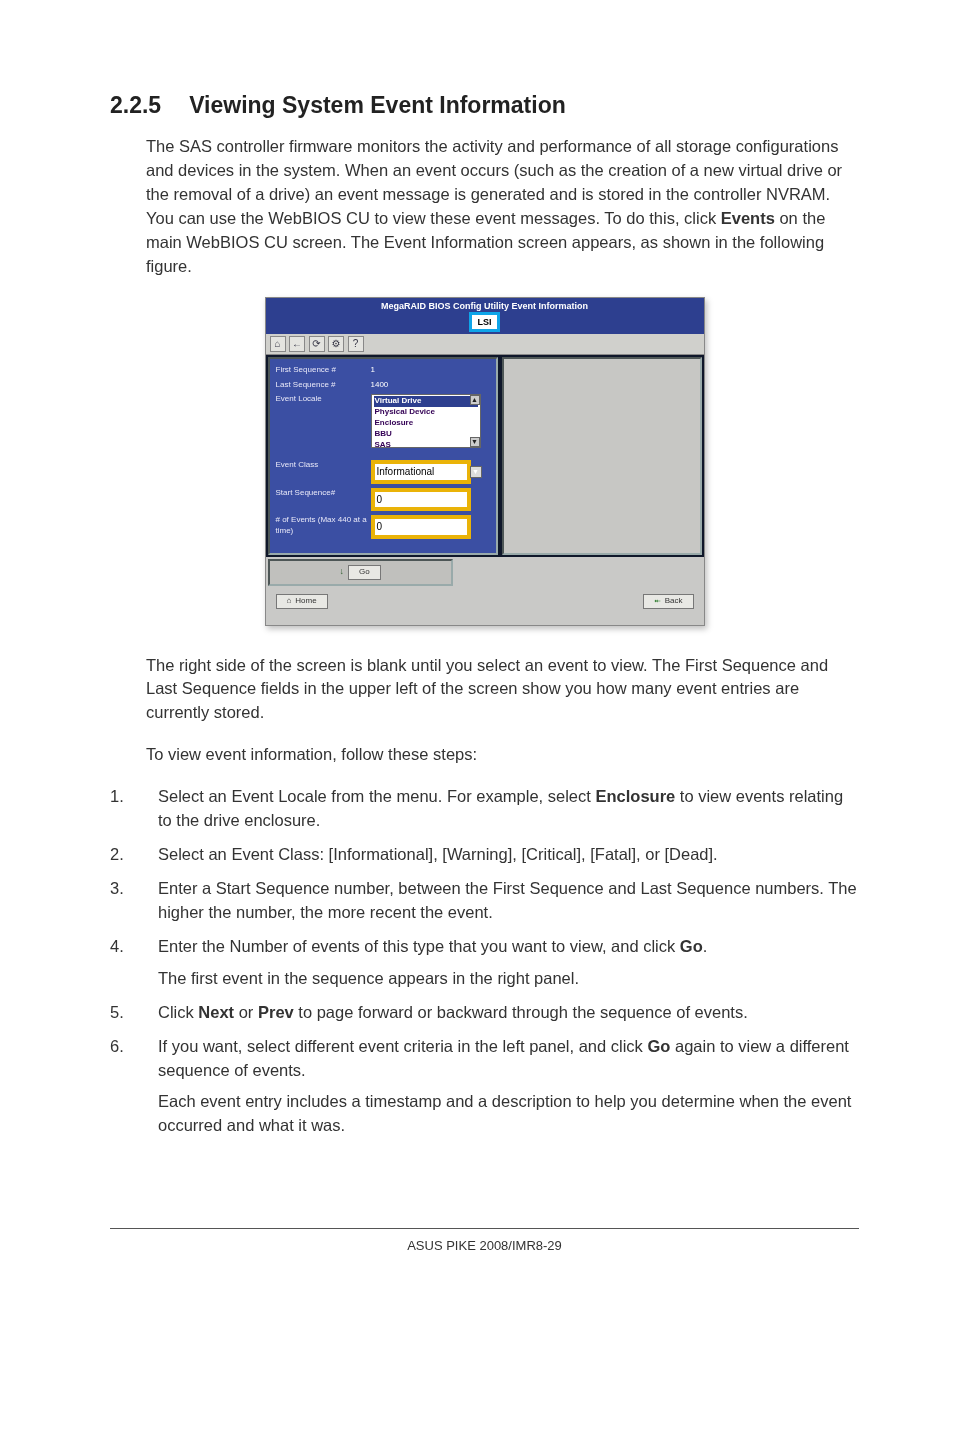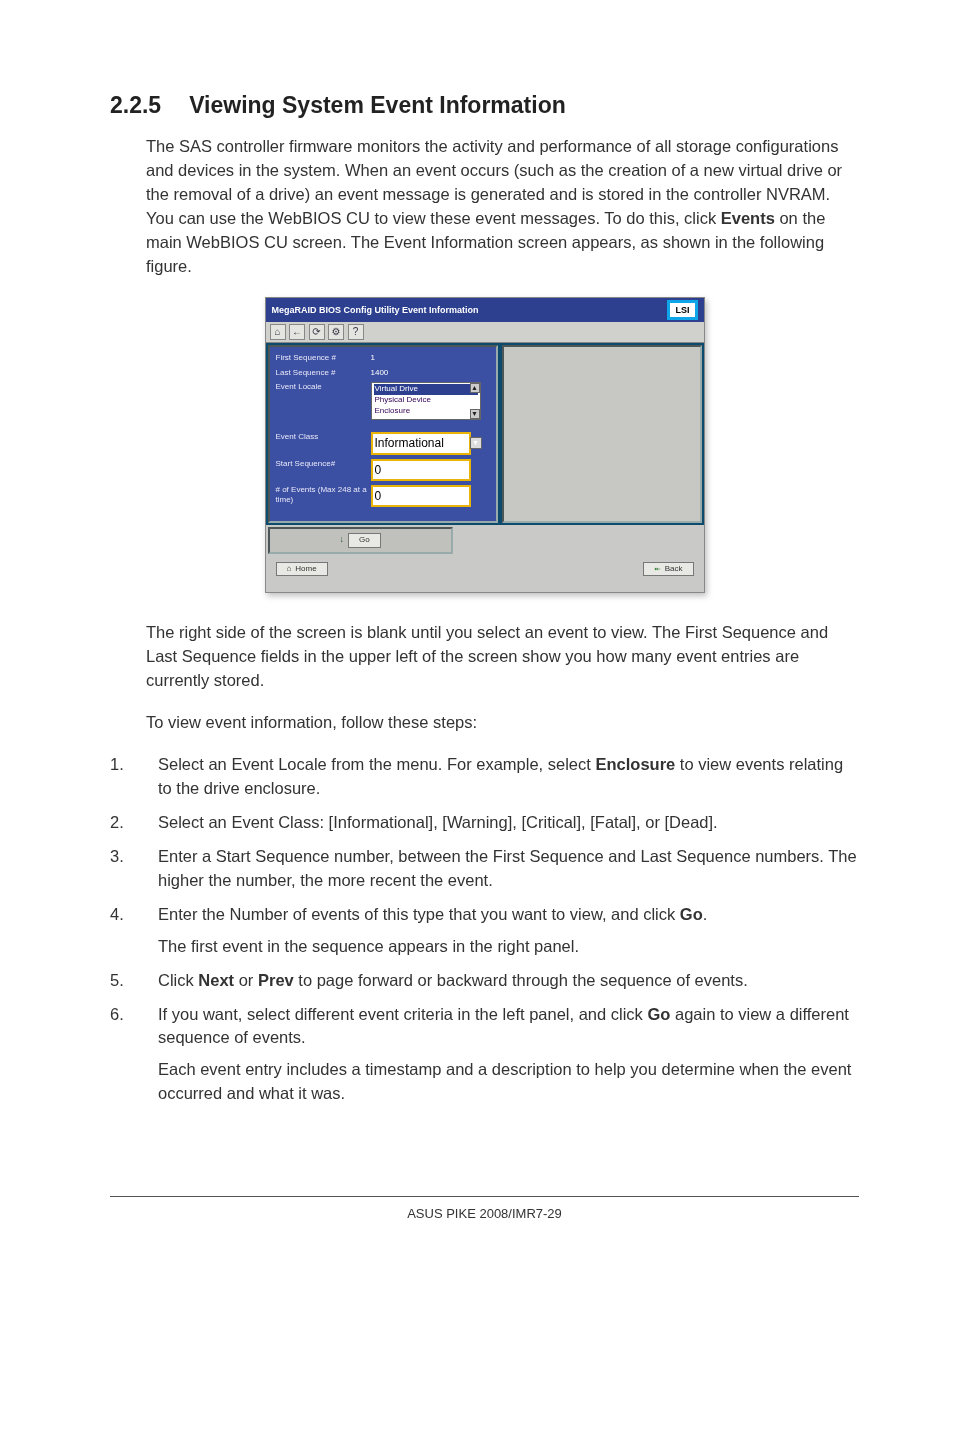--- a/index.html
+++ b/index.html
@@ -36,20 +36,21 @@
     font-family: Verdana, Geneva, sans-serif;
     background: #c9c9c7;
   }
   .ss-titlebar {
     display:flex; justify-content: space-between; align-items:center;
     background: #2d3f8f;
     color: #fff;
     padding: 2px 6px;
     font-weight: bold;
     font-size: 9px;
+    flex-direction: column;
   }
   .ss-logo {
     background:#fff; color:#000; font-weight:bold;
     padding: 1px 5px;
     font-family: Arial, sans-serif;
     border:3px solid #0ea5e9;
   }
   .ss-toolbar {
     background:#d0d0cc;
     padding:2px 4px;
@@ -61,45 +62,46 @@
     background:#e4e4e0;
     width:16px; height:16px;
     line-height:14px;
     text-align:center;
     font-size:10px;
     margin-right:1px;
     color:#334;
   }
   .ss-body {
     display:flex;
-    background:#0c4a6e;
+    background:#0f172a;
   }
   .ss-panel {
     background: #3b4fa3;
     color:#fff;
     width: 230px;
     padding: 6px 6px 10px 6px;
     border: 2px inset #9aa;
     margin: 2px;
     font-size: 8px;
   }
   .ss-row { display:flex; align-items:flex-start; margin-bottom:4px; }
   .ss-label { width: 95px; flex-shrink:0; color:#e8e8f8; }
   .ss-val-white { background:#3b4fa3; color:#fff; }
   .ss-select, .ss-input {
-    background:#fff; color:#000; border:2px solid #eab308;
-    font-size:12px; padding:1px 2px;
+    background:#fff; color:#000; border:4px solid #eab308;
+    font-size:10px; padding:1px 2px;
     width:100px;
   }
   .ss-list {
     background:#fff; color:#000; border:1px solid #666;
     font-size:8px; padding:1px 2px;
-    width:110px; height:38px;
+    width:110px; height:54px;
     overflow:hidden;
     position:relative;
+    font-weight:bold;
   }
   .ss-list .opt-sel { background:#2d3f8f; color:#fff; display:block; padding:0 1px;}
   .ss-list .opt { display:block; padding:0 1px; color:#305; }
   .ss-list .scrollbtn {
     position:absolute; right:0; width:10px; height:10px;
     background:#ccc; border:1px solid #666; font-size:7px;
     line-height:8px; text-align:center; color:#222;
   }
   .ss-go-row {
     background:#c0c0bd;
@@ -214,21 +216,21 @@
         <span class="ss-sel-row">
           <span class="ss-select">Informational</span>
           <span class="ss-sel-arrow">▼</span>
         </span>
       </div>
       <div class="ss-row">
         <span class="ss-label">Start Sequence#</span>
         <span class="ss-input">0</span>
       </div>
       <div class="ss-row">
-        <span class="ss-label"># of Events (Max 248 at a time)</span>
+        <span class="ss-label"># of Events (Max 440 at a time)</span>
         <span class="ss-input">0</span>
       </div>
     </div>
     <div class="ss-right"></div>
   </div>
   <div class="ss-go-row" style="width:185px; margin-left:2px;">
      <span style="color:#2a5a2a; margin-right:4px">↓</span><span class="ss-go-btn">Go</span>
   </div>
   <div class="ss-bottom">
     <span class="bb-btn">
@@ -259,14 +261,14 @@
     <span>Click </span><span class="bold">Next</span><span> or </span><span class="bold">Prev</span><span> to page forward or backward through the sequence of events.</span>
   </li>
   <li>
     <span>If you want, select different event criteria in the left panel, and click </span><span class="bold">Go</span><span> again to view a different sequence of events.</span>
     <div class="substep">Each event entry includes a timestamp and a description to help you determine when the event occurred and what it was.</div>
   </li>
 </ol>
 
 <div class="footer">
   <span>ASUS PIKE 2008/IMR</span>
-  <span>7-29</span>
+  <span>8-29</span>
 </div>
 
 </body></html>

